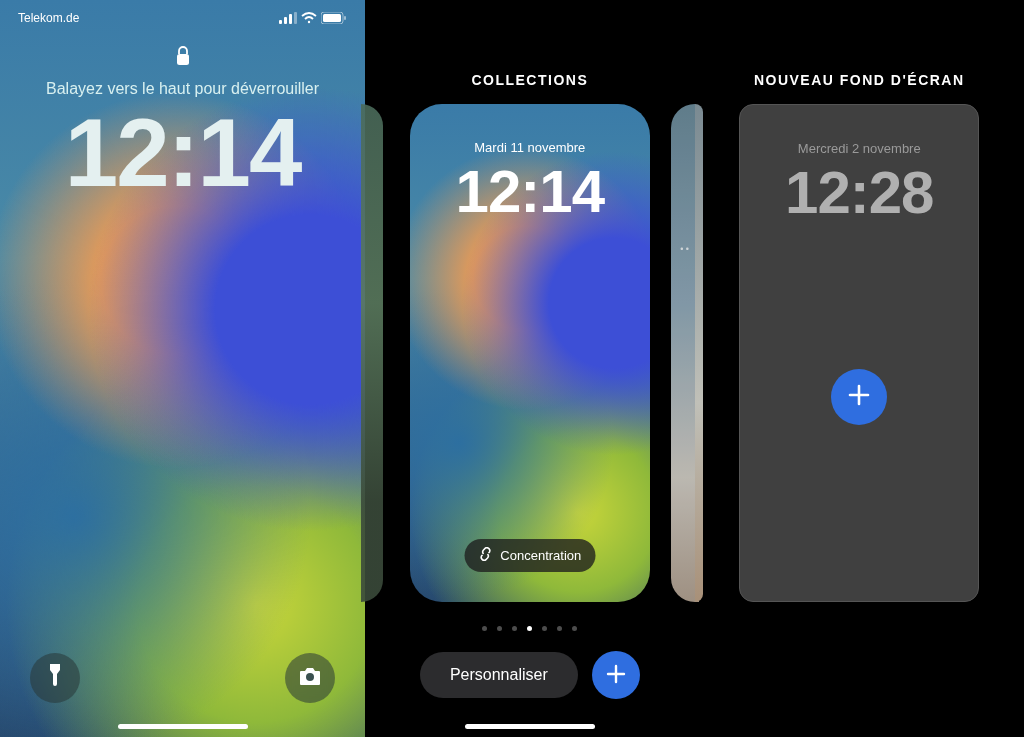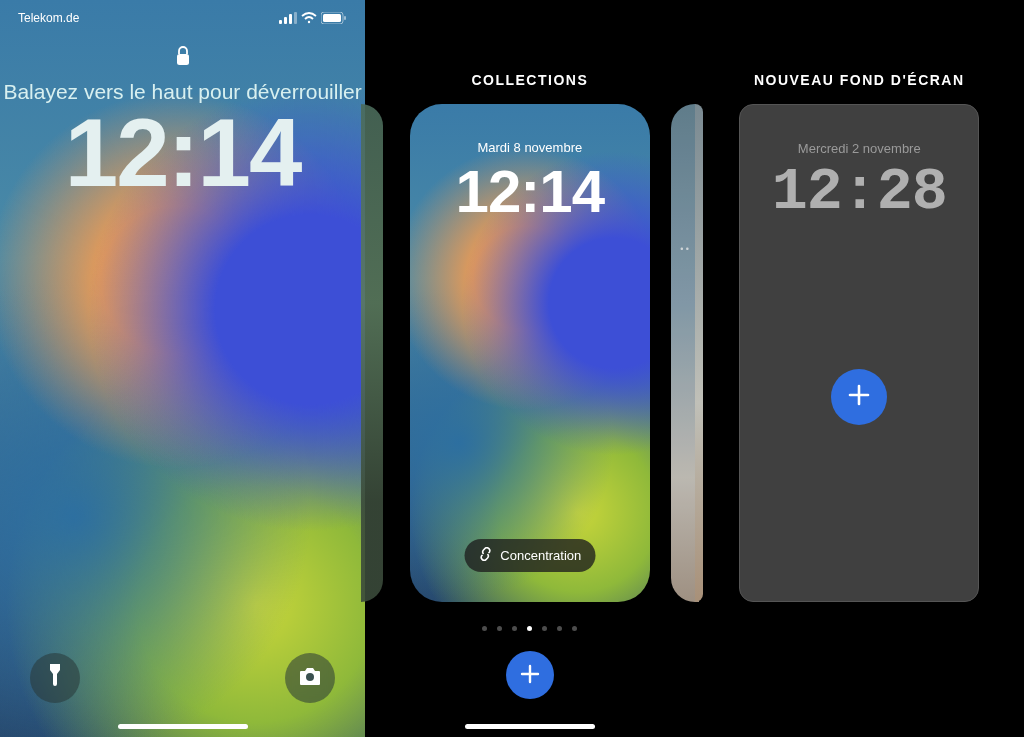--- a/index.html
+++ b/index.html
@@ -49,21 +49,21 @@
     transform: translateX(-50%);
     color: #fff;
   }
 
   .swipe-text {
     position: absolute;
     top: 80px;
     left: 0; right: 0;
     text-align: center;
     color: #d8f0f0;
-    font-size: 21px;
+    font-size: 16px;
     font-weight: 400;
   }
 
   .clock-large {
     position: absolute;
     top: 98px;
     left: 0; right: 0;
     text-align: center;
     color: #e4f0f0;
     font-size: 96px;
@@ -279,21 +279,20 @@
     font-weight: 500;
     margin-top: 36px;
   }
   .new-clock {
     text-align: center;
     color: #b0b0b0;
     font-size: 60px;
     font-weight: 600;
     letter-spacing: -1px;
     margin-top: 2px;
-    font-family: Liberation Mono, monospace;
   }
   .center-add {
     position: absolute;
     top: 264px;
     left: 50%;
     transform: translateX(-50%);
     width: 56px; height: 56px;
     border-radius: 28px;
     background: #2f6ee0;
     display: flex;
@@ -374,21 +373,21 @@
 
   <div class="home-indicator"></div>
 </div>
 
 <div class="panel2">
   <div class="panel-title">COLLECTIONS</div>
 
   <div class="peek-left"></div>
 
   <div class="preview-card">
-    <div class="preview-date">Mardi 8 novembre</div>
+    <div class="preview-date">Mardi 11 novembre</div>
     <div class="preview-clock">12:14</div>
     <div class="concentration-pill">
       <span>
         <svg width="14" height="14" viewBox="0 0 14 14" fill="none" stroke="#fff" stroke-width="1.6">
             <path d="M5 7 a3 3 0 0 1 0 -4 l2 -2 a3 3 0 0 1 4 4 l-1 1"></path>
             <path d="M9 7 a3 3 0 0 1 0 4 l-2 2 a3 3 0 0 1 -4 -4 l1 -1"></path>
           </svg>
       </span>
       <span>Concentration</span>
     </div>
@@ -402,20 +401,21 @@
     <div class="dot"></div>
     <div class="dot"></div>
     <div class="dot"></div>
     <div class="dot active"></div>
     <div class="dot"></div>
     <div class="dot"></div>
     <div class="dot"></div>
   </div>
 
   <div class="bottom-actions">
+    <button class="personalize-btn">Personnaliser</button>
     <button class="add-btn-blue">
       <span>
         <svg width="22" height="22" viewBox="0 0 22 22" stroke="#fff" stroke-width="2.4" stroke-linecap="round">
             <line x1="11" y1="3" x2="11" y2="19"></line>
             <line x1="3" y1="11" x2="19" y2="11"></line>
           </svg>
       </span>
     </button>
   </div>
 

